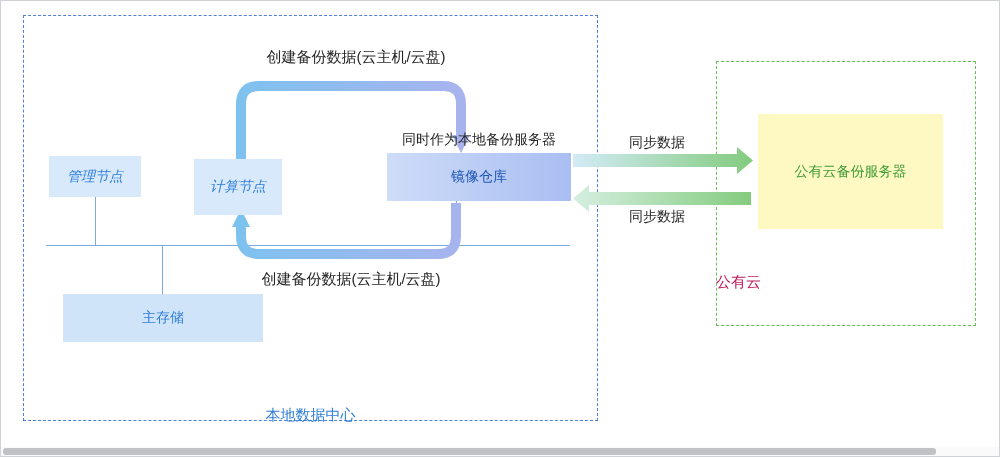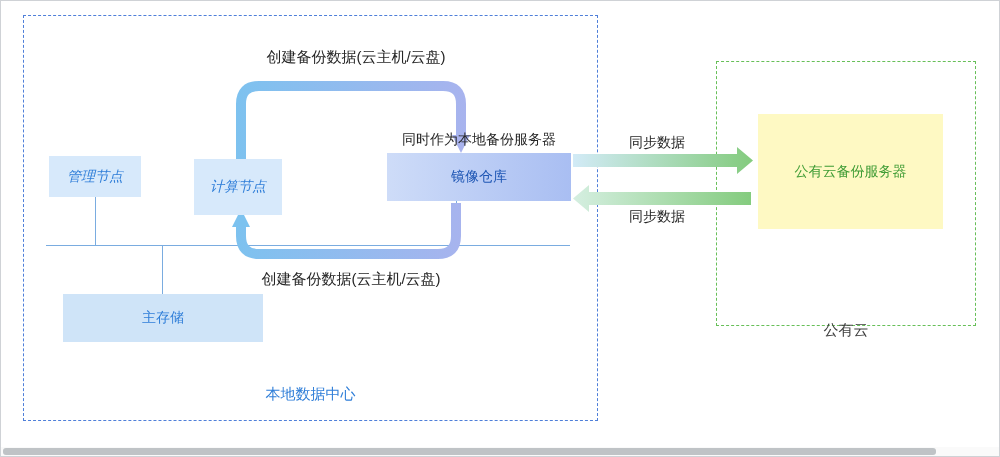--- a/index.html
+++ b/index.html
@@ -40,22 +40,22 @@
     font-size: 14px;
   }
   .cloud-server {
     background: #fef9c3;
     color: #3f9c35;
     display: flex; align-items: center; justify-content: center;
     font-size: 14px;
   }
   .black-label { color: #262626; font-size: 15px; text-align: center; }
   .small-black-label { color: #262626; font-size: 14px; text-align: center; }
-  .blue-label { color: #2f7ed8; font-size: 15px; text-align: center; }
-  .green-label { color: #404040; font-size: 15px; text-align: center; margin-top: 48px; }
+  .blue-label { color: #2f7ed8; font-size: 15px; text-align: center; margin-top: 21px; }
+  .green-label { color: #be185d; font-size: 15px; text-align: left; }
   .svg-layer {
     position: absolute;
     left: 0; top: 0;
     pointer-events: none;
   }
   .scroll-track {
     position: absolute;
     left: 0; bottom: 0;
     width: 998px; height: 9px;
     background: #fafafa;

